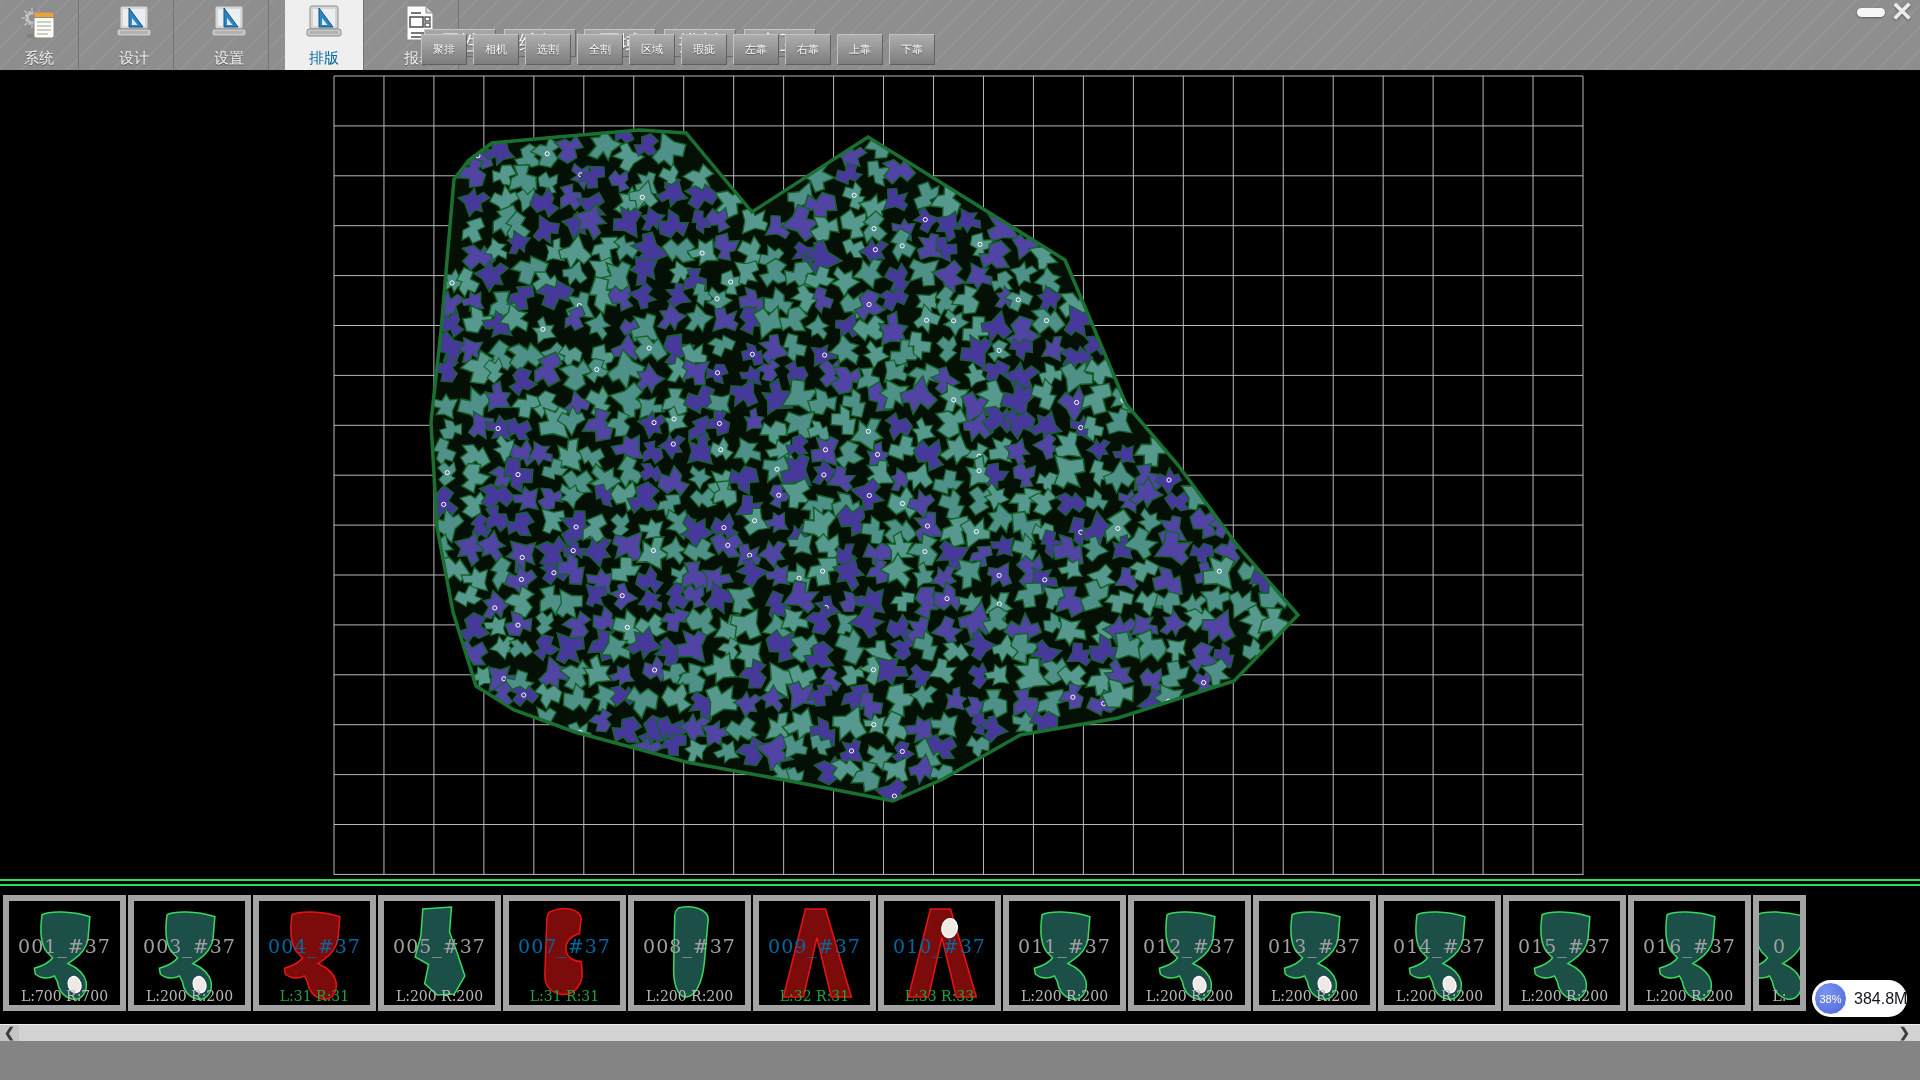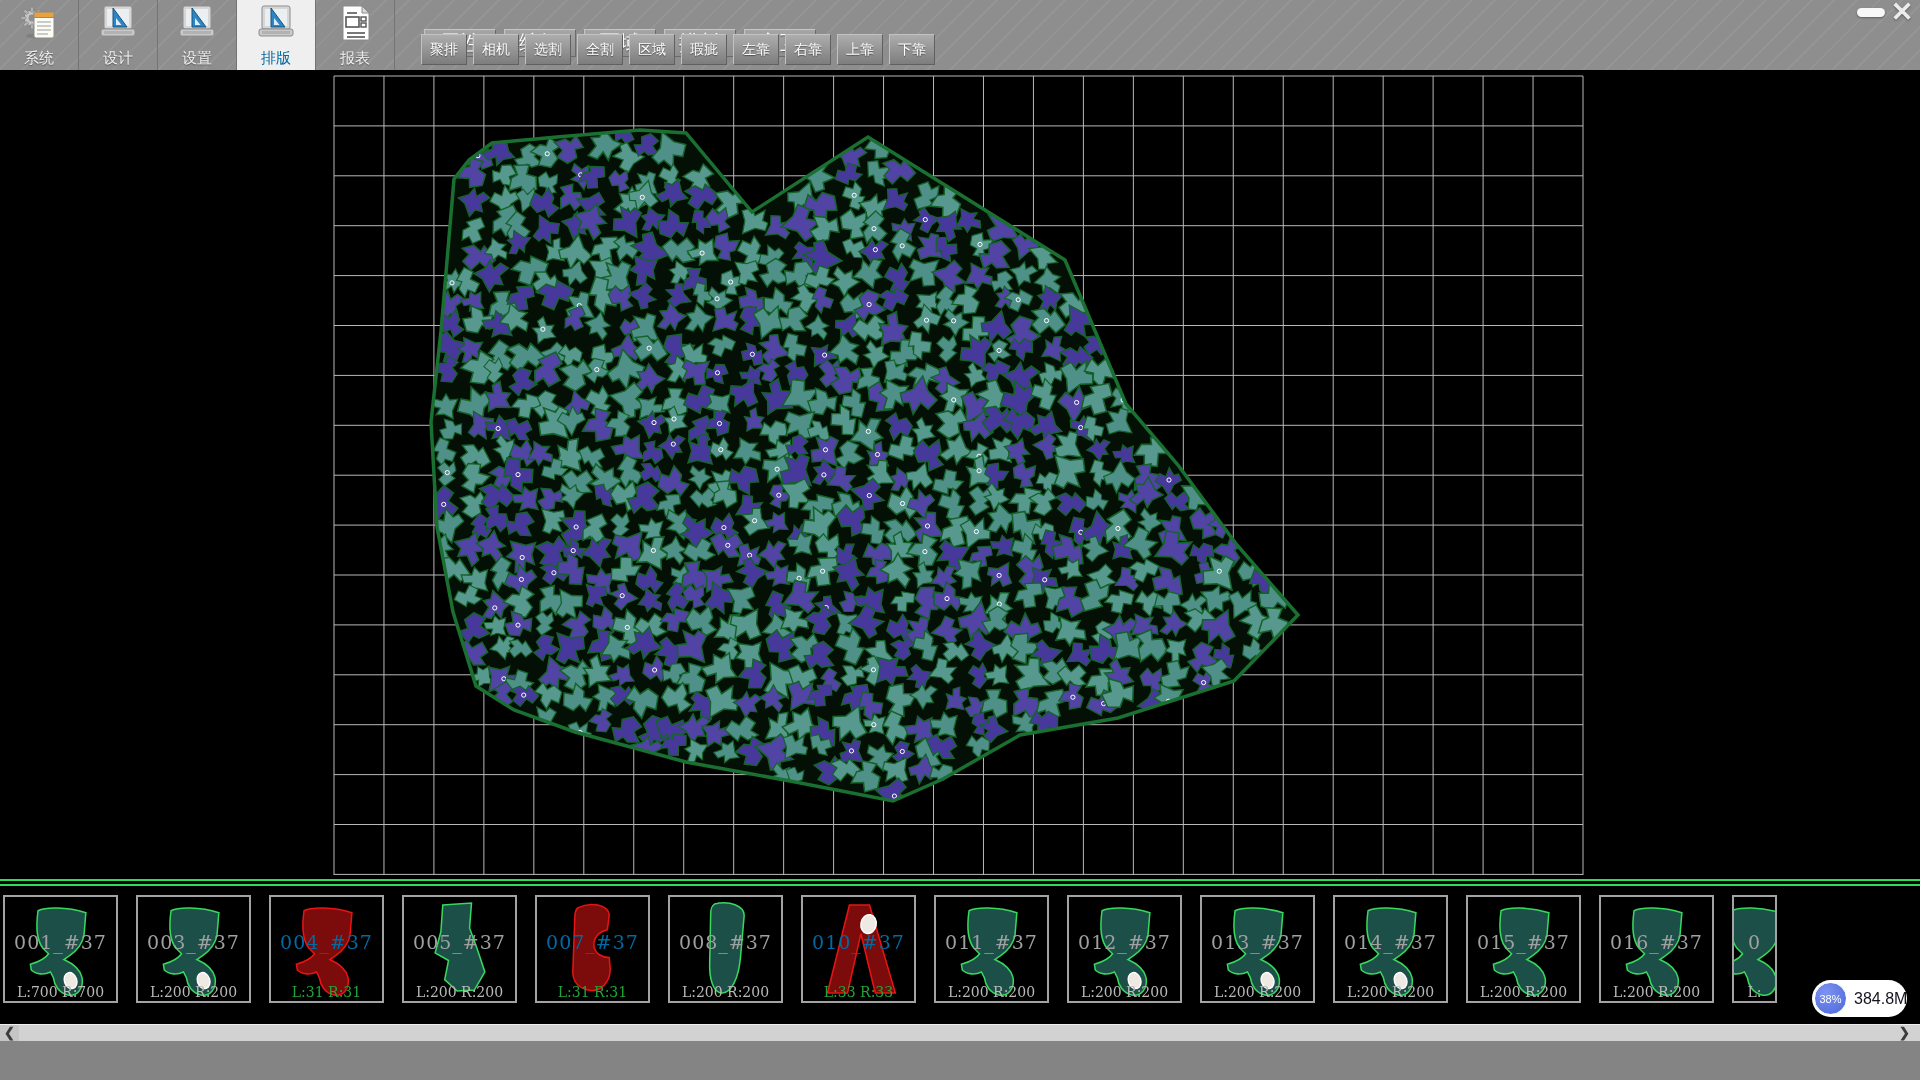--- a/index.html
+++ b/index.html
@@ -1,48 +1,48 @@
 <!DOCTYPE html>
 <html><head>
 <meta charset="utf-8">
 <style>
   html,body{margin:0;padding:0;background:#000;width:1920px;height:1080px;overflow:hidden;
     font-family:"Liberation Sans",sans-serif;-webkit-font-smoothing:antialiased;}
   
   #topbar{position:absolute;left:0;top:0;width:1920px;height:70px;background:#8e8e8e;}
   #topbar::after{content:"";position:absolute;inset:0;pointer-events:none;
     background:repeating-linear-gradient(135deg,rgba(255,255,255,.06) 0 2px,rgba(0,0,0,0) 2px 16px);}
-  #tabs{position:absolute;left:0;top:0;height:70px;display:flex;z-index:3;}
+  #tabs{position:absolute;left:0;top:0;height:70px;display:flex;z-index:3;gap:16px;}
   .tab{width:79px;height:70px;box-sizing:border-box;border-right:1px solid #747474;
     display:flex;flex-direction:column;align-items:center;justify-content:flex-start;cursor:default;}
   .tab .ticon{width:40px;height:40px;margin-top:3px;}
   .tab .tlabel{font-size:15px;color:#f1f1f1;text-shadow:0 1px 1px #5a5a5a;margin-top:2px;}
   .tab.selected{background:#efefef;}
   .tab.selected .tlabel{color:#0369a1;text-shadow:none;}
   
   #menurow{position:absolute;left:424px;top:3px;display:flex;z-index:3;}
   .menu-btn{width:70px;height:26px;margin-right:8px;background:linear-gradient(#a6a6a6,#8d8d8d);
     border:1px solid #c6c6c6;border-bottom-color:#6b6b6b;border-right-color:#6b6b6b;
     color:#fff;font-size:21px;text-align:center;line-height:26px;text-shadow:0 1px 1px #555;margin-top:26px;}
   #toolrow{position:absolute;left:421px;top:34px;display:flex;z-index:3;}
   .tool-btn{width:46px;height:31px;margin-right:6px;background:linear-gradient(#adadad,#7d7d7d);
     border:1px solid #c2c2c2;border-bottom-color:#606060;border-right-color:#606060;box-sizing:border-box;
-    color:#fff;font-size:14px;text-align:center;line-height:29px;text-shadow:0 1px 1px #4e4e4e;}
+    color:#fff;font-size:11px;text-align:center;line-height:29px;text-shadow:0 1px 1px #4e4e4e;}
   
   #min-btn{position:absolute;left:1857px;top:8px;width:28px;height:9px;background:#f7f7f7;
     border-radius:5px;z-index:4;box-shadow:0 1px 2px rgba(0,0,0,.35);}
   #close-btn{position:absolute;left:1886px;top:-4px;width:32px;height:30px;color:#ececec;
     font-size:27px;font-weight:bold;text-align:center;z-index:4;text-shadow:0 1px 2px #555;}
   
   #view{position:absolute;left:0;top:70px;width:1920px;height:809px;background:#000;}
   
   #strip{position:absolute;left:0;top:879px;width:1920px;height:127px;background:#000;}
   .greenline{position:absolute;left:0;width:1920px;height:2px;background:#2ade57;}
   #cells{position:absolute;left:3px;top:16px;display:flex;}
-  .cell{position:relative;width:111px;height:104px;border:2px solid #a3a3a3;margin-right:18px;
+  .cell{position:relative;width:111px;height:104px;border:6px solid #a3a3a3;margin-right:2px;
     background:#000;flex:0 0 auto;overflow:hidden;}
   .cell svg{position:absolute;left:50%;top:1px;transform:translateX(-50%);}
   .clabel{position:absolute;left:0;right:0;top:34px;text-align:center;
     font-family:"DejaVu Serif",serif;font-size:19px;letter-spacing:1px;z-index:2;}
   .csub{position:absolute;left:0;right:0;bottom:1px;text-align:center;
     font-family:"DejaVu Serif",serif;font-size:14px;z-index:2;}
   .t-gray .clabel{color:#a0a0a0;} .t-gray .csub{color:#b9b9b9;}
   .t-green .clabel{color:#0369a1;} .t-green .csub{color:#23a338;}
   
   #badge{position:absolute;left:1812px;top:980px;width:95px;height:37px;background:#fff;
@@ -1019,20 +1019,27 @@
       <div class="cell t-gray">
         <svg width="88" height="102" viewBox="0 0 92 104">
           <path d="M34,5 C50,1 65,7 65,17 L61,62 C59,82 52,98 42,98 C33,98 28,84 29,64 L30,15 C30,9 31,7 34,5 Z" fill="#1d4f49" stroke="#38d85c" stroke-width="1.6"></path>
         </svg>
         <div class="clabel">008_#37</div>
         <div class="csub">L:200 R:200</div>
       </div>
       <div class="cell t-green">
         <svg width="88" height="102" viewBox="0 0 92 104">
           <path d="M36,6 L57,6 L84,98 L63,98 L48,36 L34,98 L13,98 Z" fill="#7c0b0b" stroke="#e81414" stroke-width="1.6"></path>
+        </svg>
+        <div class="clabel">009_#37</div>
+        <div class="csub">L:32 R:31</div>
+      </div>
+      <div class="cell t-green">
+        <svg width="88" height="102" viewBox="0 0 92 104">
+          <path d="M36,6 L57,6 L84,98 L63,98 L48,36 L34,98 L13,98 Z" fill="#7c0b0b" stroke="#e81414" stroke-width="1.6"></path>
           <ellipse cx="56" cy="26" rx="8" ry="10" transform="rotate(10 56 26)" fill="#efe9e4" stroke="#ffffff" stroke-width="1.5"></ellipse>
         </svg>
         <div class="clabel">010_#37</div>
         <div class="csub">L:33 R:33</div>
       </div>
       <div class="cell t-gray">
         <svg width="88" height="102" viewBox="0 0 92 104">
           <path d="M22,12 C30,8 52,8 72,14 L70,38 C68,48 62,54 55,59 L49,63 C58,67 66,73 68,82 C70,93 63,102 53,100 C44,98 39,90 38,82 L35,76 C29,79 20,79 15,74 L14,68 C21,66 29,63 33,57 L27,51 C20,42 20,26 22,12 Z" fill="#1d4f49" stroke="#38d85c" stroke-width="1.6"></path>
         </svg>
         <div class="clabel">011_#37</div>

